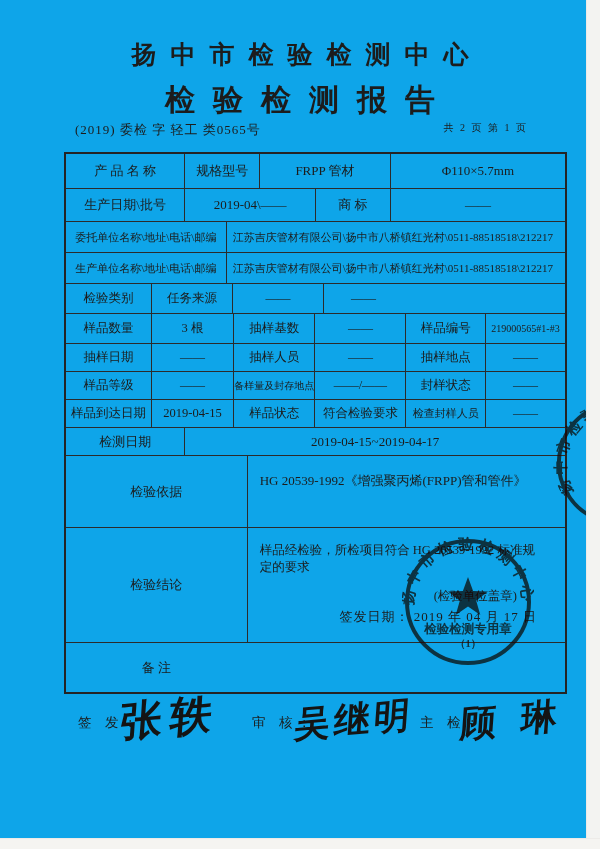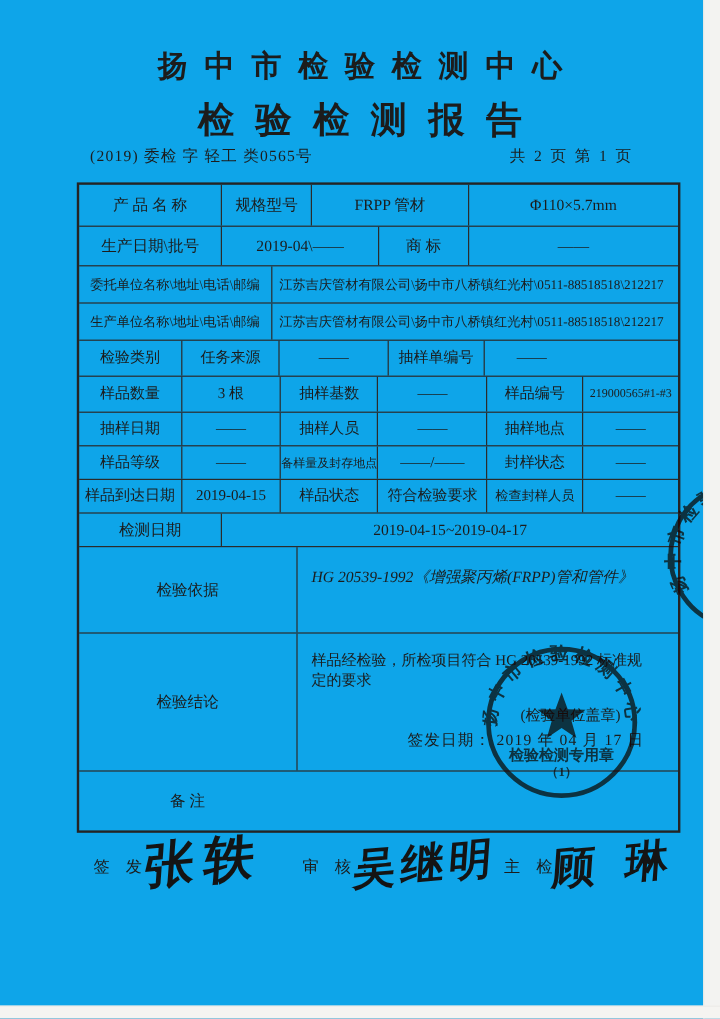--- a/index.html
+++ b/index.html
@@ -11,41 +11,41 @@
     color:#1c1c1c;
   }
   .scan-edge-right { position:absolute; top:0; right:0; width:14px; height:100%; background:#f3f3f1; border-left:1px solid #eceae7; }
   .scan-edge-bottom { position:absolute; bottom:0; left:0; width:100%; height:11px; background:#f5f4f1; border-top:1px solid #edebe8; }
 
   .org-title { position:absolute; top:38px; left:0; width:100%; text-align:center;
     font-size:25px; font-weight:bold; letter-spacing:14px; text-indent:14px; }
   .report-title { position:absolute; top:80px; left:0; width:100%; text-align:center;
     font-size:30px; font-weight:bold; letter-spacing:18px; text-indent:18px; }
   .doc-no { position:absolute; top:121px; left:75px; font-size:13px; letter-spacing:1px; }
-  .page-info { position:absolute; top:121px; right:72px; font-size:13px; letter-spacing:2px; }
+  .page-info { position:absolute; top:121px; right:72px; font-size:10px; letter-spacing:2px; }
 
   .form { position:absolute; top:152px; left:64px; width:503px; border:2px solid #242424; }
   .row { display:flex; width:100%; border-top:1px solid #2b2b2b; }
   .row:first-child { border-top:none; }
   .cell { display:flex; align-items:center; justify-content:center;
     border-left:1px solid #2b2b2b; font-size:13px; text-align:center;
     overflow:hidden; white-space:nowrap; position:relative; }
   .cell:first-child { border-left:none; }
   .h34{height:34px}.h33{height:33px}.h31{height:31px}.h30{height:30px}.h28{height:28px}
   .h72{height:72px}.h115{height:115px}.h50{height:50px}
   .wA1{width:23.7%}.wA2{width:26.2%}.wA3{width:15%}.wA4{width:35.1%}
   .wB1{width:32%}.wB2{width:68%}
   .wC1{width:17%}.wC2{width:16.5%}.wC3{width:16.3%}.wC4{width:18.2%}.wC5{width:16%}.wC6{width:16%}
   .wD1{width:23.7%}.wD2{width:76.3%}
   .wE1{width:36.2%}.wE2{width:63.8%}
   .fs11 { font-size:11px; }
   .fs125 { font-size:12.5px; }
   .fs10 { font-size:10px; }
   .left { justify-content:flex-start; text-align:left; padding:0 6px; }
-  .topleft { align-items:flex-start; justify-content:flex-start; text-align:left; padding:16px 0 0 12px;font-style:italic; }
+  .topleft { align-items:flex-start; justify-content:flex-start; text-align:left; padding:16px 0 0 12px; }
   .conclusion-cell { display:block; white-space:normal; }
   .conclusion-text { position:absolute; top:14px; left:12px; right:22px; font-size:12.5px; text-align:left; }
   .seal-note { position:absolute; top:60px; right:48px; font-size:12.5px; }
   .sign-date-line { position:absolute; bottom:16px; right:28px; font-size:13px; letter-spacing:1px; }
 
   .sig-label { position:absolute; font-size:13.5px; letter-spacing:5px; }
   .signature { position:absolute; font-weight:bold; color:#141414;
     transform:rotate(-5deg) skewX(-9deg); letter-spacing:8px; white-space:nowrap; }
 
   .stamp { position:absolute; opacity:0.88; mix-blend-mode:multiply; }
@@ -80,21 +80,20 @@
       <div class="cell wB2 fs11 left">江苏吉庆管材有限公司\扬中市八桥镇红光村\0511-88518518\212217</div>
     </div>
     <div class="row h31">
       <div class="cell wB1 fs11">生产单位名称\地址\电话\邮编</div>
       <div class="cell wB2 fs11 left">江苏吉庆管材有限公司\扬中市八桥镇红光村\0511-88518518\212217</div>
     </div>
     <div class="row h30">
       <div class="cell wC1 fs125">检验类别</div>
       <div class="cell wC3 fs125">任务来源</div>
       <div class="cell wC4 fs125">——</div>
-      <div class="cell wC5 fs125">抽样单编号</div>
       <div class="cell wC6 fs125">——</div>
     </div>
     <div class="row h30">
       <div class="cell wC1 fs125">样品数量</div>
       <div class="cell wC2 fs125">3 根</div>
       <div class="cell wC3 fs125">抽样基数</div>
       <div class="cell wC4 fs125">——</div>
       <div class="cell wC5 fs125">样品编号</div>
       <div class="cell wC6 fs10">219000565#1-#3</div>
     </div>

